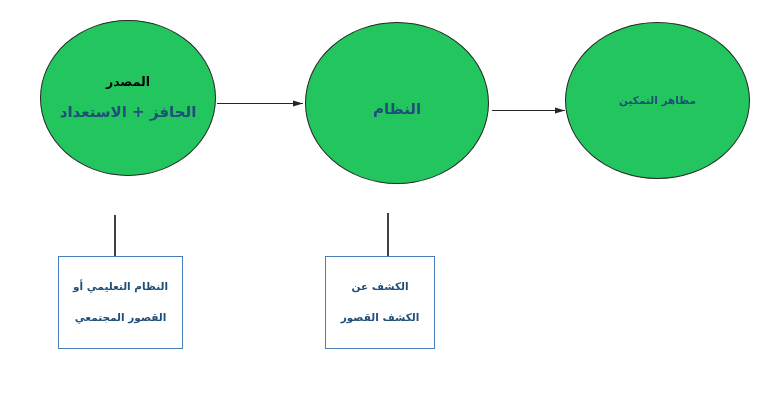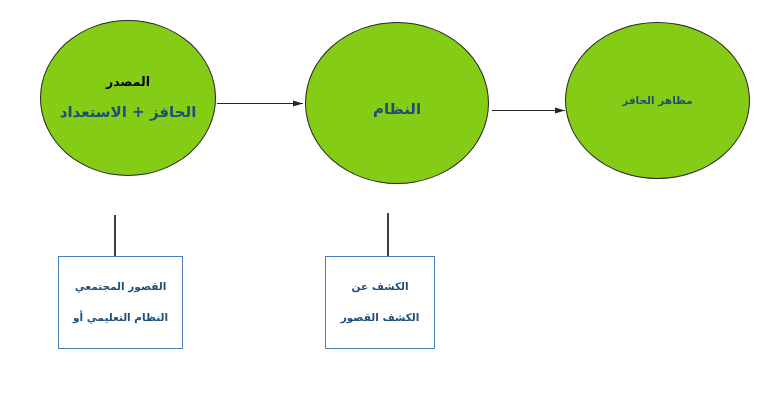--- a/index.html
+++ b/index.html
@@ -31,21 +31,21 @@
     align-items: center;
     justify-content: center;
     text-align: center;
     direction: rtl;
   }
 
   
   .ellipse {
     border: 1.3px solid #262626;
     border-radius: 50%;
-    background: #84cc16;
+    background: #22c55e;
     text-align: center;
   }
 
   .ellipse .title {
     font-weight: bold;
     font-size: 12.5px;
     color: #000000;
     line-height: 1.25;
     letter-spacing: 0;
   }
@@ -129,24 +129,24 @@
 <div class="node ellipse" id="e1">
   <div class="title">المصدر</div>
   <div class="subtitle">الحافز + الاستعداد</div>
 </div>
 
 <div class="node ellipse" id="e2">
   <div class="subtitle">النظام</div>
 </div>
 
 <div class="node ellipse only-blue" id="e3">
-  <div class="subtitle">مظاهر الحافز</div>
+  <div class="subtitle">مظاهر التمكين</div>
 </div>
 
 <div class="node rect" id="r1">
+  <div class="line">النظام التعليمي أو</div>
   <div class="line">القصور المجتمعي</div>
-  <div class="line">النظام التعليمي أو</div>
 </div>
 
 <div class="node rect" id="r2">
   <div class="line">الكشف عن</div>
   <div class="line">الكشف القصور</div>
 </div>
 
 </body></html>

